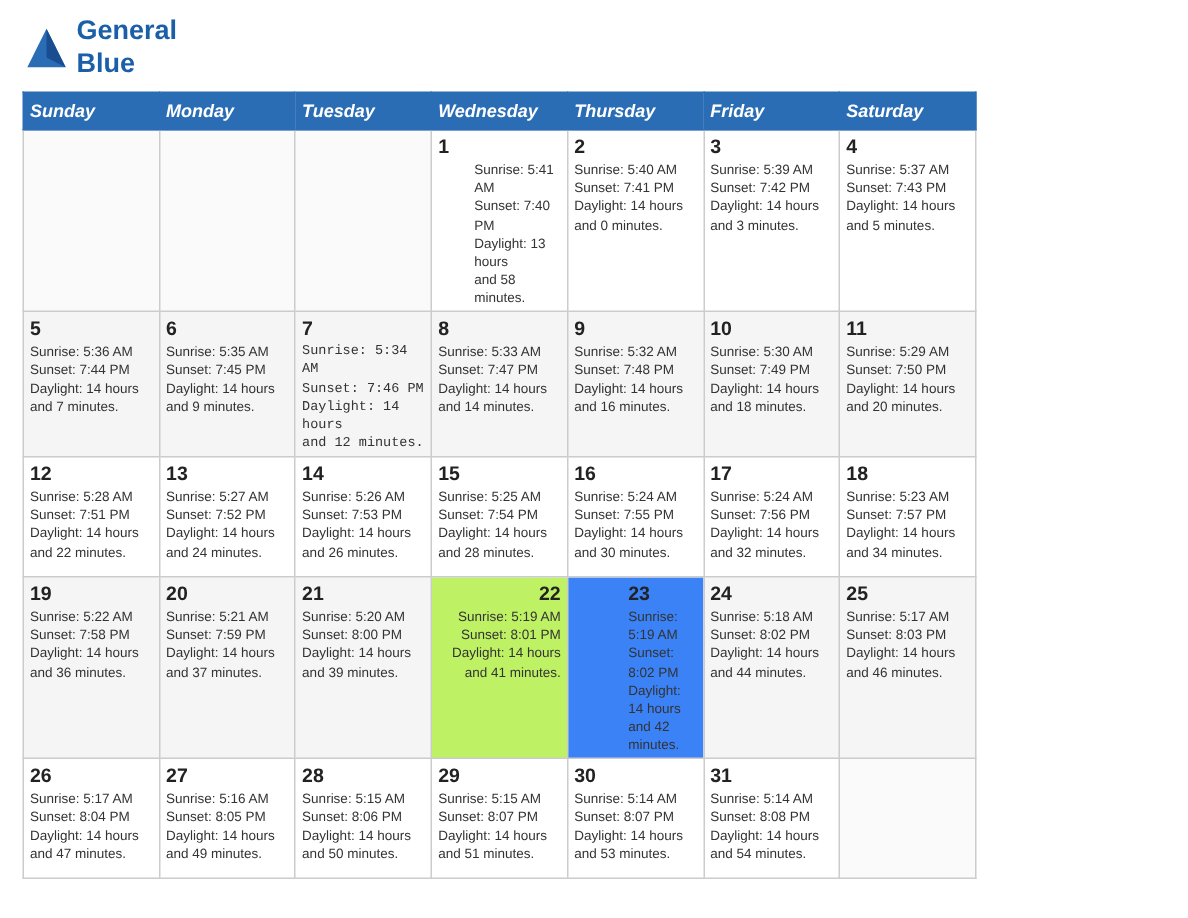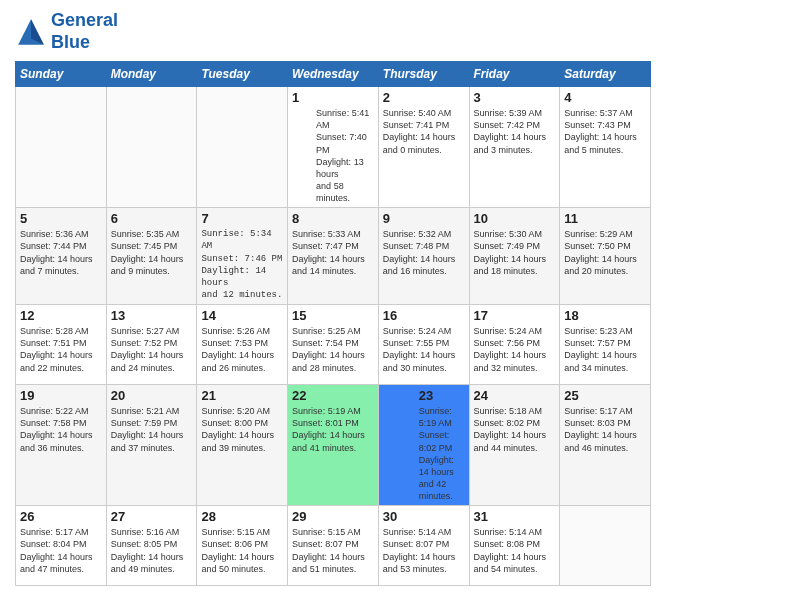--- a/index.html
+++ b/index.html
@@ -271,21 +271,21 @@
 Daylight: 14 hours
 and 37 minutes.</div>
           </td>
           <td style="background: rgb(245, 245, 245);">
             <span class="day-num">21</span>
             <div class="day-info" style="white-space: pre-line;">Sunrise: 5:20 AM
 Sunset: 8:00 PM
 Daylight: 14 hours
 and 39 minutes.</div>
           </td>
-          <td style="background: #86efac;">
+          <td style="background: #bef264; text-align: right;">
             <span class="day-num">22</span>
             <div class="day-info" style="white-space: pre-line;">Sunrise: 5:19 AM
 Sunset: 8:01 PM
 Daylight: 14 hours
 and 41 minutes.</div>
           </td>
           <td style="background: #3b82f6; padding-left: 40px;">
             <span class="day-num">23</span>
             <div class="day-info" style="white-space: pre-line;">Sunrise: 5:19 AM
 Sunset: 8:02 PM

